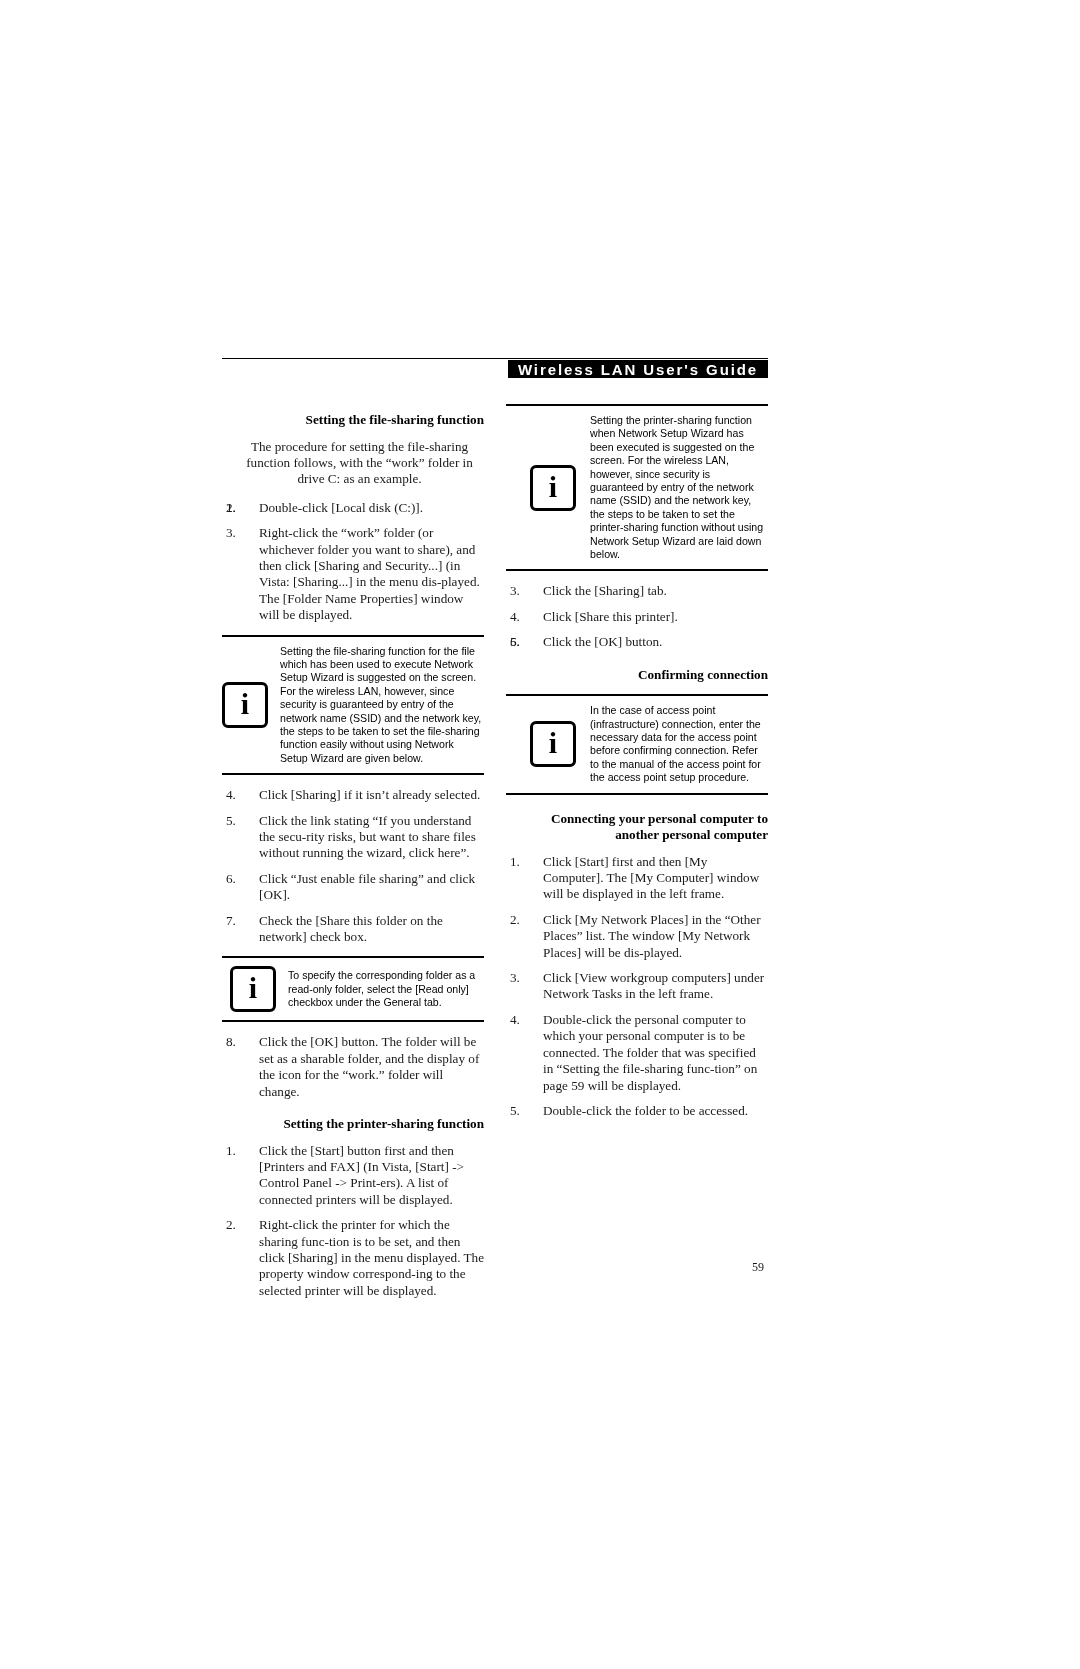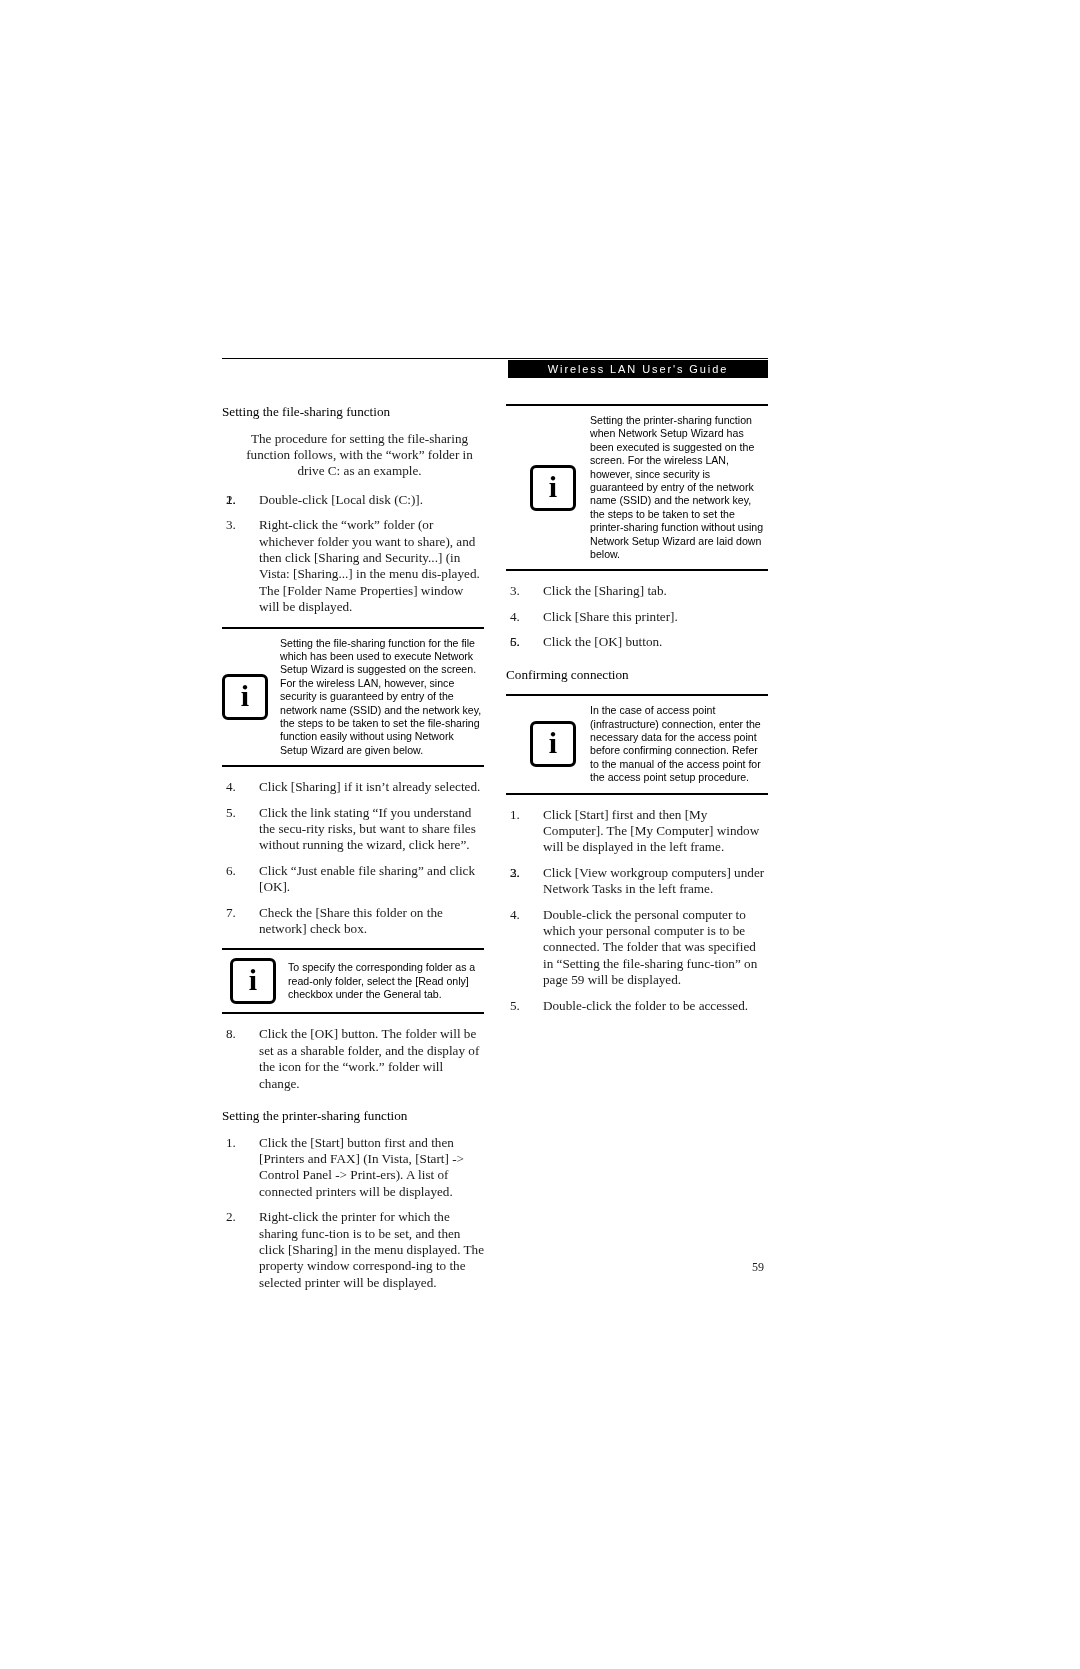--- a/index.html
+++ b/index.html
@@ -46,43 +46,44 @@
     top: 2px;
     width: 260px;
     height: 18px;
     background: #000000;
     display: flex;
     align-items: center;
     justify-content: center;
   }
   .header-band span {
     font-family: "Liberation Sans", sans-serif;
-    font-weight: normal;
-    font-size: 11px;
+    font-weight: bold;
+    font-size: 15px;
     letter-spacing: 1.9px;
     color: #ffffff;
     white-space: nowrap;
   }
 
   
   .col {
     position: absolute;
     top: 404px;
     width: 262px;
   }
   .col-left  { left: 222px; }
   .col-right { left: 506px; }
 
   h2.section-head {
     font-family: "Liberation Serif", serif;
-    font-weight: normal;
+    font-weight: bold;
     font-size: 13.2px;
     line-height: 1.25;
-    margin: 0 0 10px 0;
+    margin: 8px 0 10px 0;
     color: #000;
+    text-align: right;
   }
   h2.section-head.spaced-top { margin-top: 16px; }
 
   p.body-text {
     font-size: 13.2px;
     line-height: 16.4px;
     margin: 0 0 12px 13px;
     text-align: center;
   }
 
@@ -283,28 +284,30 @@
     <h2 class="section-head spaced-top">Confirming connection</h2>
 
 
     <div class="note">
       <div class="note-icon">
         <span class="glyph">i</span>
       </div>
       <div class="note-body">In the case of access point (infrastructure) connection, enter the necessary data for the access point before confirming connection. Refer to the manual of the access point for the access point setup procedure.</div>
     </div>
 
+    <h2 class="section-head spaced-top">Connecting your personal computer to another personal computer</h2>
 
     <ol class="steps">
       <li>
         <span class="num">1.</span>
         <span class="txt">Click [Start] first and then [My Computer]. The [My Computer] window will be displayed in the left frame.</span>
       </li>
       <li>
         <span class="num">2.</span>
+        <span class="txt">Click [My Network Places] in the “Other Places” list. The window [My Network Places] will be dis-played.</span>
       </li>
       <li>
         <span class="num">3.</span>
         <span class="txt">Click [View workgroup computers] under Network Tasks in the left frame.</span>
       </li>
       <li>
         <span class="num">4.</span>
         <span class="txt">Double-click the personal computer to which your personal computer is to be connected. The folder that was specified in “Setting the file-sharing func-tion” on page 59 will be displayed.</span>
       </li>
       <li>

